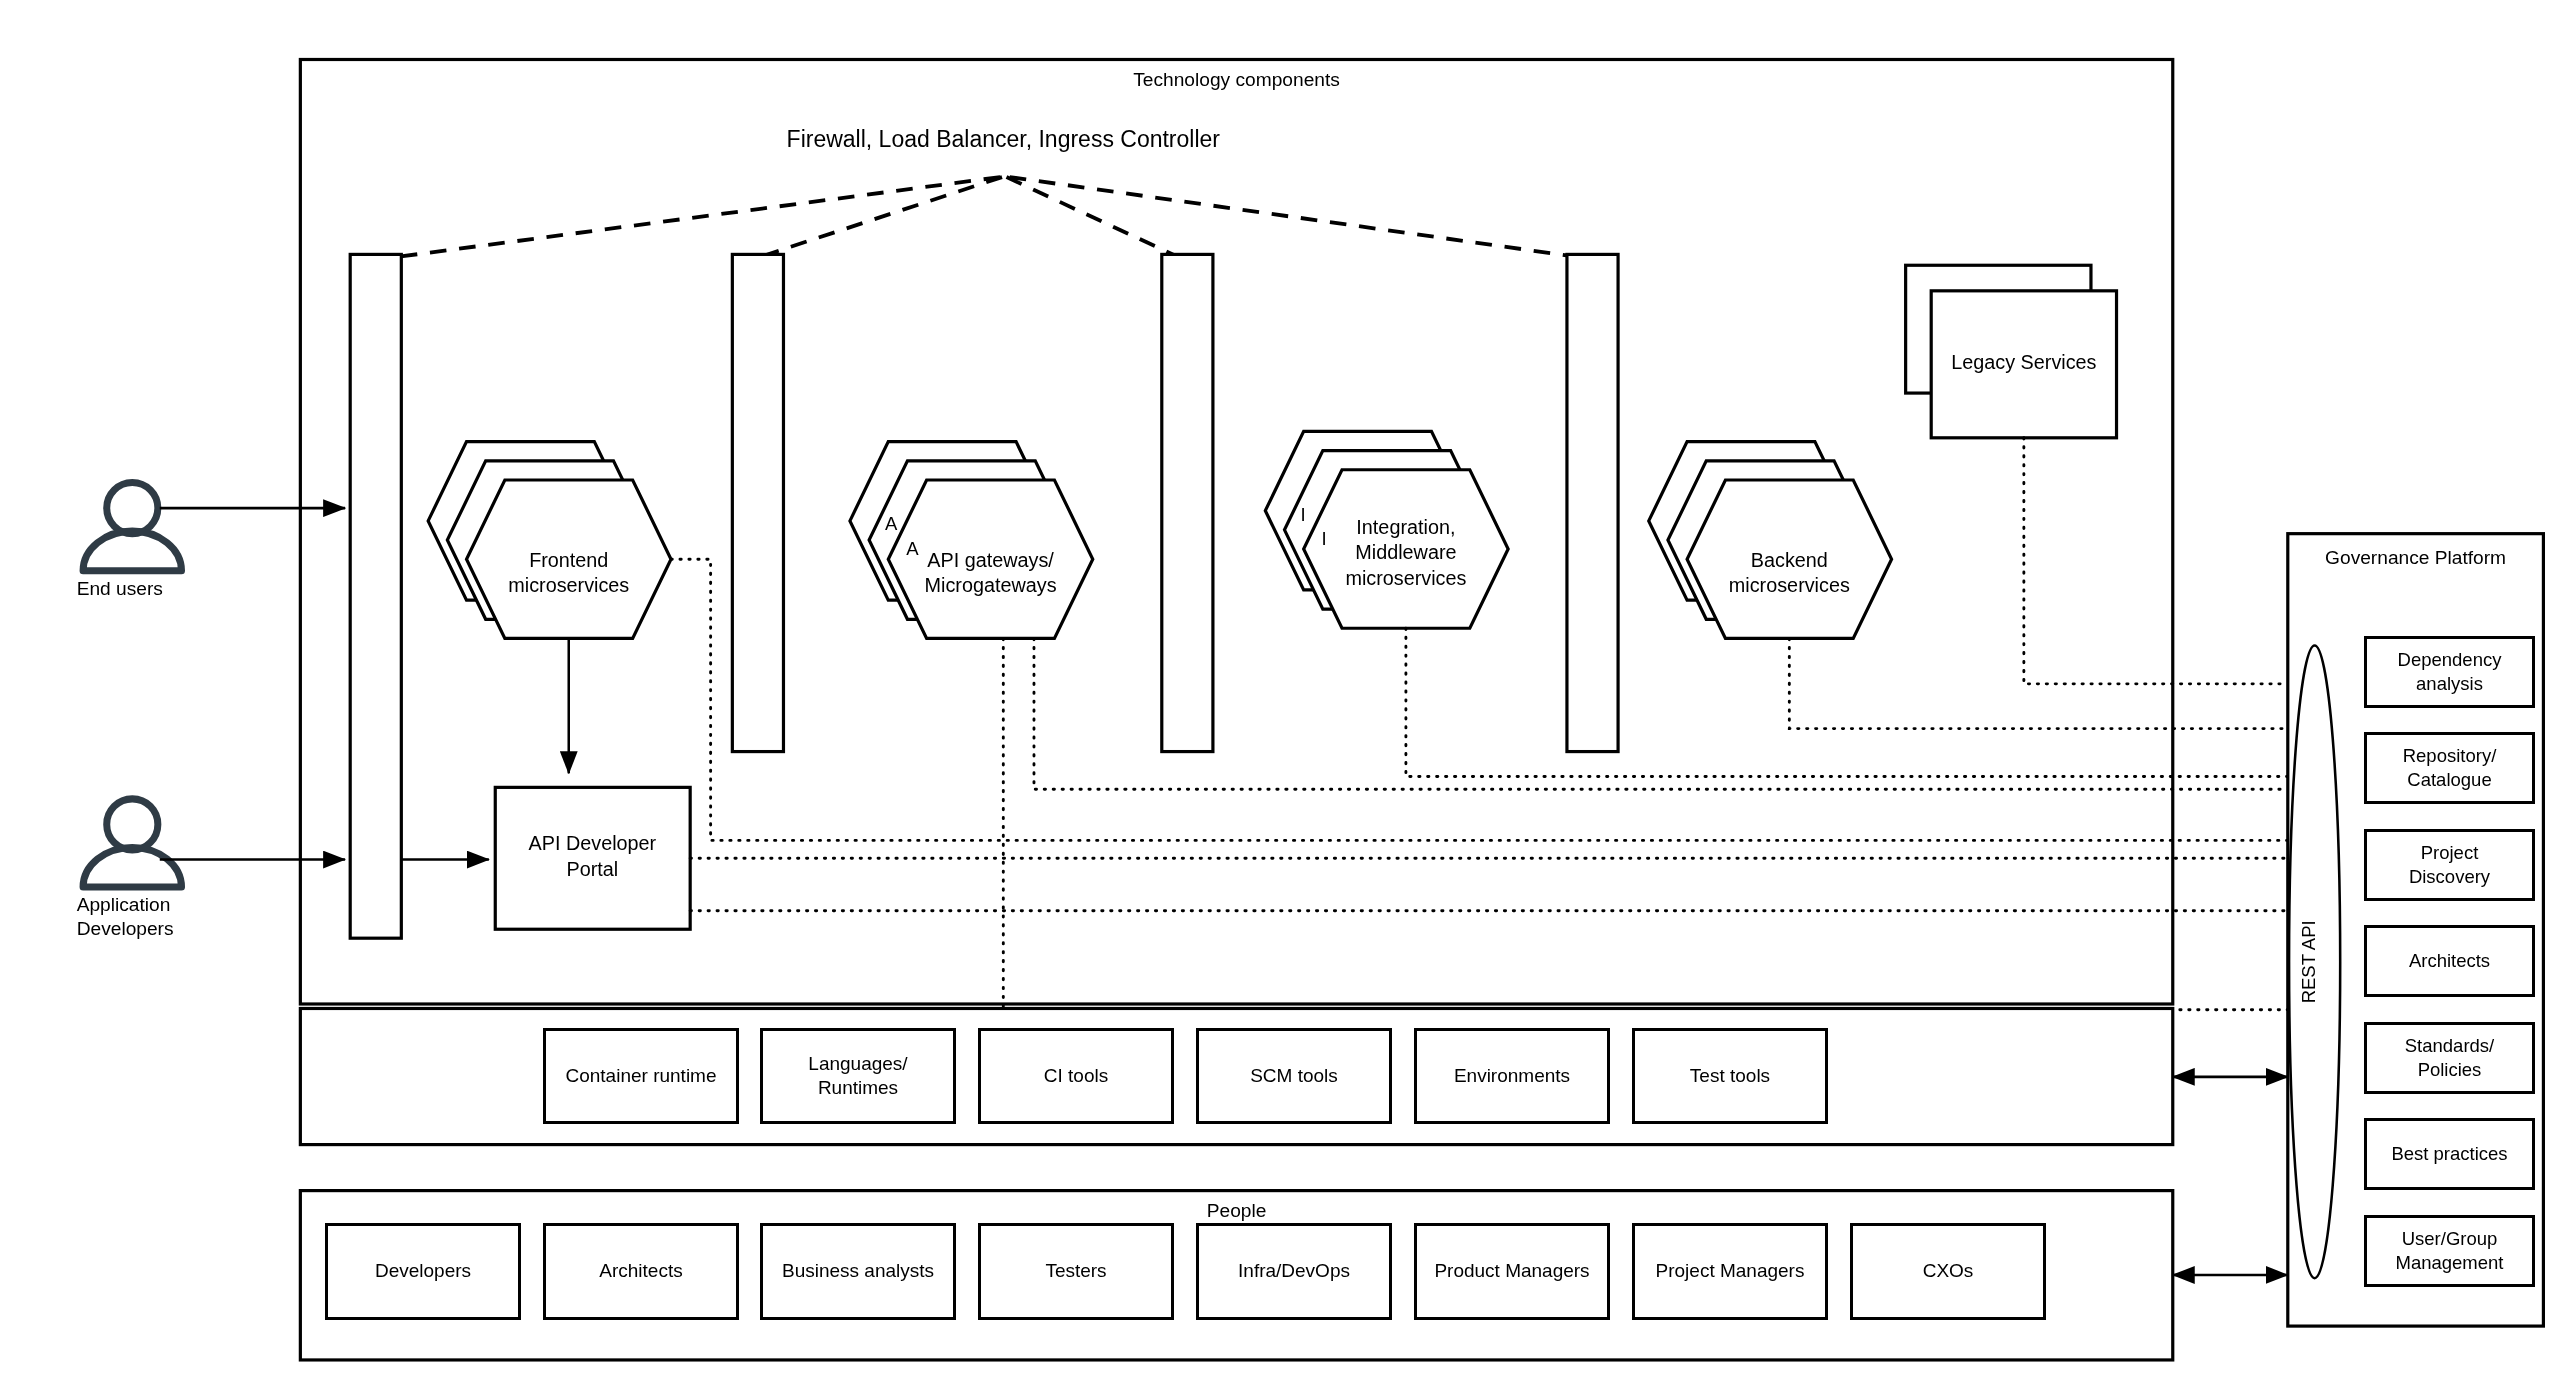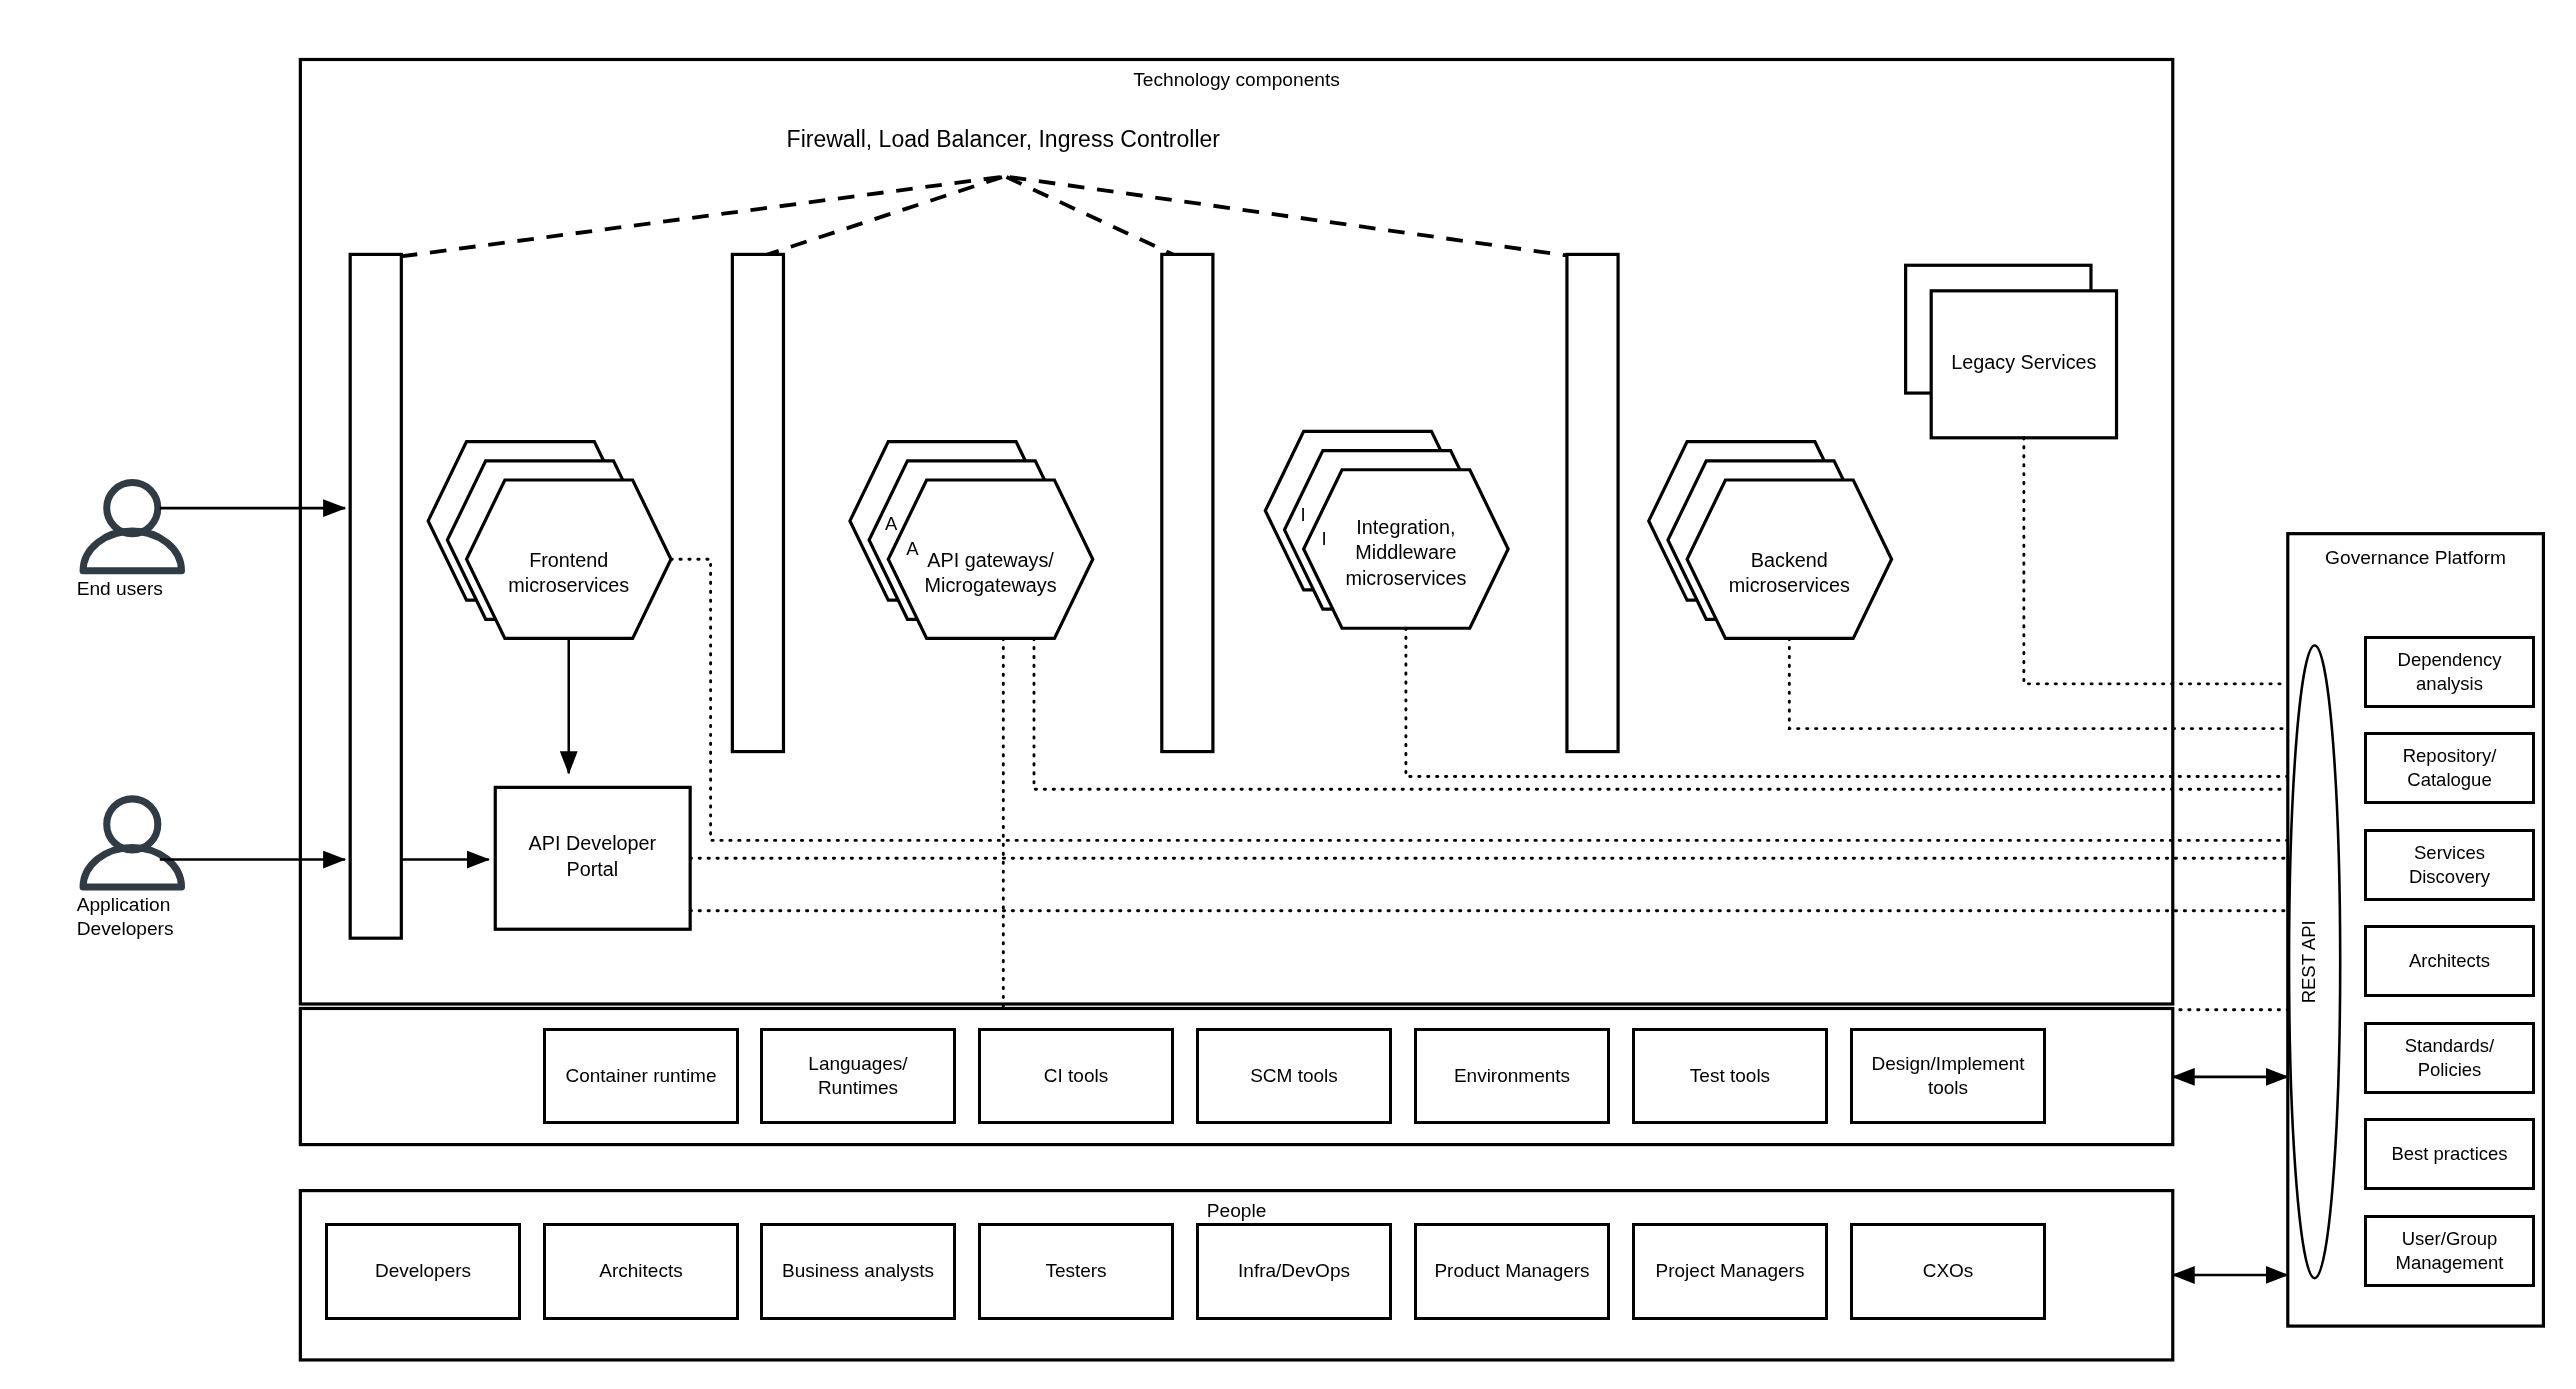--- a/index.html
+++ b/index.html
@@ -178,24 +178,20 @@
     </div>
     <div style="position: absolute; left: 1196px; top: 1012px; width: 196px; height: 96px; box-sizing: border-box; border: 3.2px solid rgb(0, 0, 0); background: rgb(255, 255, 255); display: flex; flex-direction: column; align-items: center; justify-content: center; text-align: center; font-family: &quot;Liberation Sans&quot;, sans-serif; font-size: 19px; line-height: 1.28; color: rgb(0, 0, 0);">
       <span>SCM tools</span>
     </div>
     <div style="position: absolute; left: 1414px; top: 1012px; width: 196px; height: 96px; box-sizing: border-box; border: 3.2px solid rgb(0, 0, 0); background: rgb(255, 255, 255); display: flex; flex-direction: column; align-items: center; justify-content: center; text-align: center; font-family: &quot;Liberation Sans&quot;, sans-serif; font-size: 19px; line-height: 1.28; color: rgb(0, 0, 0);">
       <span>Environments</span>
     </div>
     <div style="position: absolute; left: 1632px; top: 1012px; width: 196px; height: 96px; box-sizing: border-box; border: 3.2px solid rgb(0, 0, 0); background: rgb(255, 255, 255); display: flex; flex-direction: column; align-items: center; justify-content: center; text-align: center; font-family: &quot;Liberation Sans&quot;, sans-serif; font-size: 19px; line-height: 1.28; color: rgb(0, 0, 0);">
       <span>Test tools</span>
     </div>
-    <div style="position: absolute; left: 1850px; top: 1012px; width: 196px; height: 96px; box-sizing: border-box; border: 3.2px solid rgb(0, 0, 0); background: rgb(255, 255, 255); display: flex; flex-direction: column; align-items: center; justify-content: center; text-align: center; font-family: &quot;Liberation Sans&quot;, sans-serif; font-size: 19px; line-height: 1.28; color: rgb(0, 0, 0);">
-      <span>Design/Implement</span>
-      <span>tools</span>
-    </div>
     <div style="position: absolute; left: 325px; top: 1207px; width: 196px; height: 97px; box-sizing: border-box; border: 3.2px solid rgb(0, 0, 0); background: rgb(255, 255, 255); display: flex; flex-direction: column; align-items: center; justify-content: center; text-align: center; font-family: &quot;Liberation Sans&quot;, sans-serif; font-size: 19px; line-height: 1.28; color: rgb(0, 0, 0);">
       <span>Developers</span>
     </div>
     <div style="position: absolute; left: 543px; top: 1207px; width: 196px; height: 97px; box-sizing: border-box; border: 3.2px solid rgb(0, 0, 0); background: rgb(255, 255, 255); display: flex; flex-direction: column; align-items: center; justify-content: center; text-align: center; font-family: &quot;Liberation Sans&quot;, sans-serif; font-size: 19px; line-height: 1.28; color: rgb(0, 0, 0);">
       <span>Architects</span>
     </div>
     <div style="position: absolute; left: 760px; top: 1207px; width: 196px; height: 97px; box-sizing: border-box; border: 3.2px solid rgb(0, 0, 0); background: rgb(255, 255, 255); display: flex; flex-direction: column; align-items: center; justify-content: center; text-align: center; font-family: &quot;Liberation Sans&quot;, sans-serif; font-size: 19px; line-height: 1.28; color: rgb(0, 0, 0);">
       <span>Business analysts</span>
     </div>
     <div style="position: absolute; left: 978px; top: 1207px; width: 196px; height: 97px; box-sizing: border-box; border: 3.2px solid rgb(0, 0, 0); background: rgb(255, 255, 255); display: flex; flex-direction: column; align-items: center; justify-content: center; text-align: center; font-family: &quot;Liberation Sans&quot;, sans-serif; font-size: 19px; line-height: 1.28; color: rgb(0, 0, 0);">
@@ -215,21 +211,21 @@
     </div>
     <div style="position: absolute; left: 2364px; top: 620px; width: 171px; height: 72px; box-sizing: border-box; border: 3.2px solid rgb(0, 0, 0); background: rgb(255, 255, 255); display: flex; flex-direction: column; align-items: center; justify-content: center; text-align: center; font-family: &quot;Liberation Sans&quot;, sans-serif; font-size: 18.5px; line-height: 1.28; color: rgb(0, 0, 0);">
       <span>Dependency</span>
       <span>analysis</span>
     </div>
     <div style="position: absolute; left: 2364px; top: 716px; width: 171px; height: 72px; box-sizing: border-box; border: 3.2px solid rgb(0, 0, 0); background: rgb(255, 255, 255); display: flex; flex-direction: column; align-items: center; justify-content: center; text-align: center; font-family: &quot;Liberation Sans&quot;, sans-serif; font-size: 18.5px; line-height: 1.28; color: rgb(0, 0, 0);">
       <span>Repository/</span>
       <span>Catalogue</span>
     </div>
     <div style="position: absolute; left: 2364px; top: 813px; width: 171px; height: 72px; box-sizing: border-box; border: 3.2px solid rgb(0, 0, 0); background: rgb(255, 255, 255); display: flex; flex-direction: column; align-items: center; justify-content: center; text-align: center; font-family: &quot;Liberation Sans&quot;, sans-serif; font-size: 18.5px; line-height: 1.28; color: rgb(0, 0, 0);">
-      <span>Services</span>
+      <span>Project</span>
       <span>Discovery</span>
     </div>
     <div style="position: absolute; left: 2364px; top: 909px; width: 171px; height: 72px; box-sizing: border-box; border: 3.2px solid rgb(0, 0, 0); background: rgb(255, 255, 255); display: flex; flex-direction: column; align-items: center; justify-content: center; text-align: center; font-family: &quot;Liberation Sans&quot;, sans-serif; font-size: 18.5px; line-height: 1.28; color: rgb(0, 0, 0);">
       <span>Architects</span>
     </div>
     <div style="position: absolute; left: 2364px; top: 1006px; width: 171px; height: 72px; box-sizing: border-box; border: 3.2px solid rgb(0, 0, 0); background: rgb(255, 255, 255); display: flex; flex-direction: column; align-items: center; justify-content: center; text-align: center; font-family: &quot;Liberation Sans&quot;, sans-serif; font-size: 18.5px; line-height: 1.28; color: rgb(0, 0, 0);">
       <span>Standards/</span>
       <span>Policies</span>
     </div>
     <div style="position: absolute; left: 2364px; top: 1102px; width: 171px; height: 72px; box-sizing: border-box; border: 3.2px solid rgb(0, 0, 0); background: rgb(255, 255, 255); display: flex; flex-direction: column; align-items: center; justify-content: center; text-align: center; font-family: &quot;Liberation Sans&quot;, sans-serif; font-size: 18.5px; line-height: 1.28; color: rgb(0, 0, 0);">

